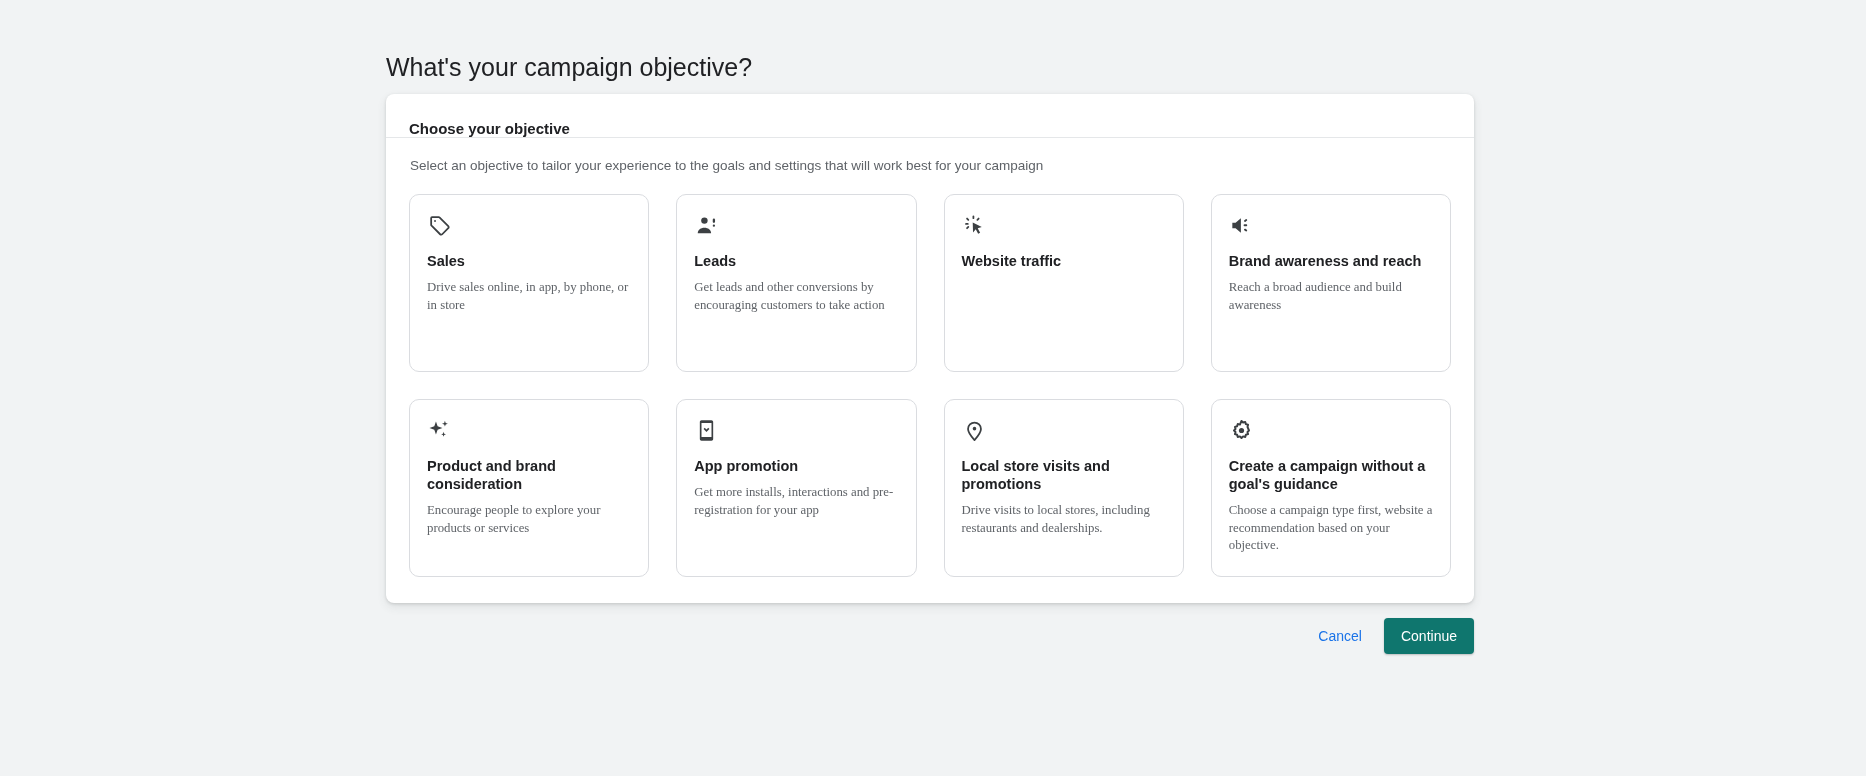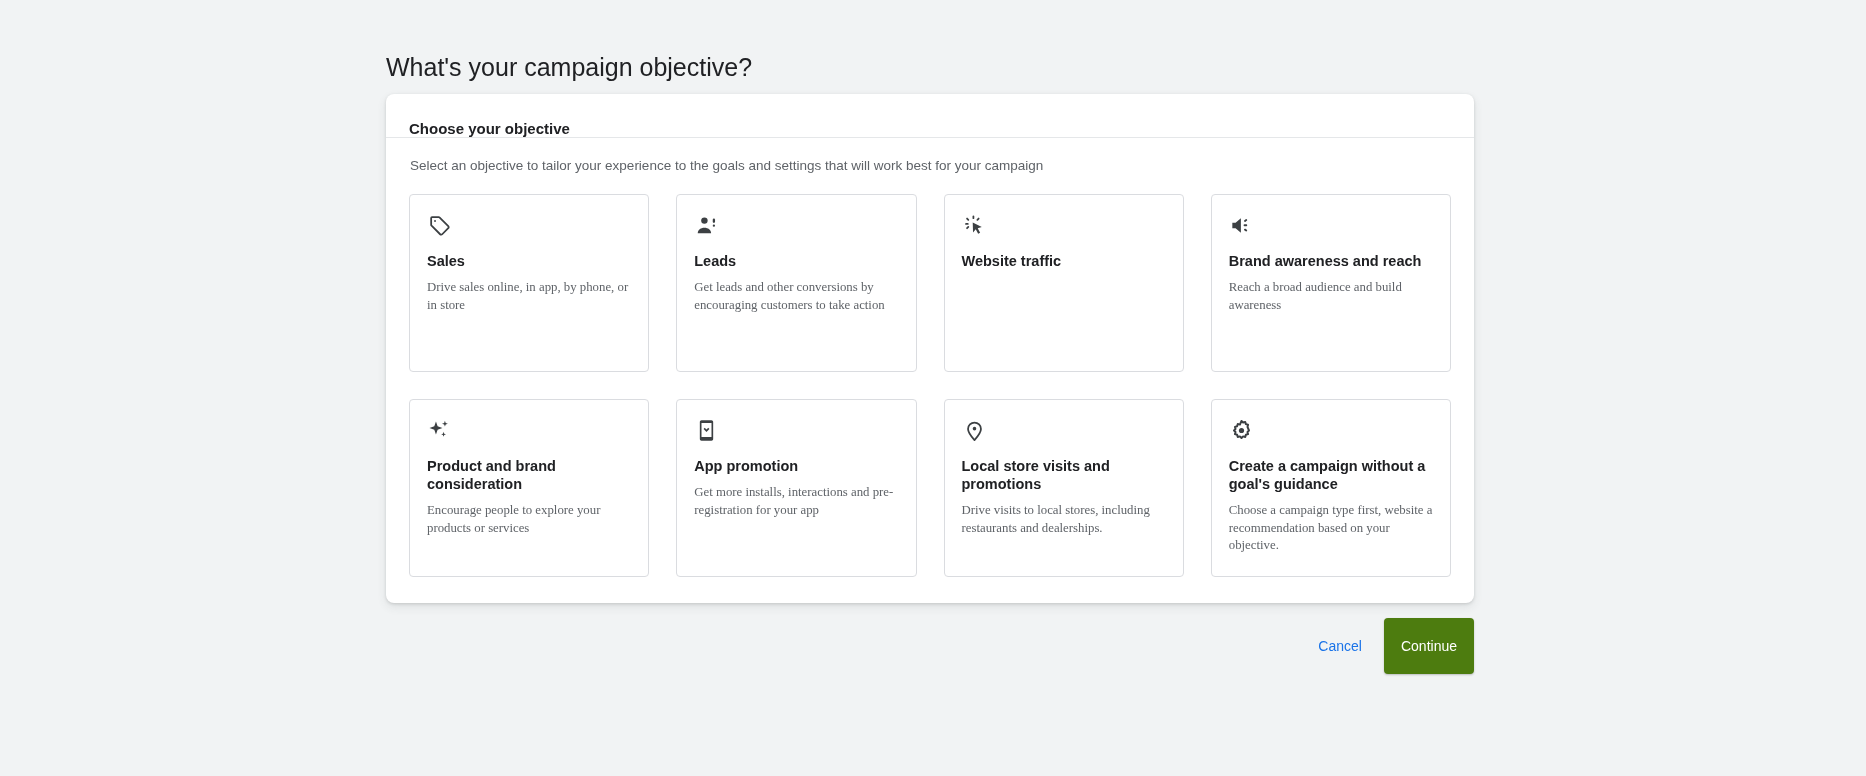--- a/index.html
+++ b/index.html
@@ -55,21 +55,21 @@
     color: #5f6368;
     margin: 0 0 21px 1px;
   }
   .grid {
     display: grid;
     grid-template-columns: repeat(4, 1fr);
     gap: 27px;
   }
   .card {
     border: 1px solid #dadce0;
-    border-radius: 4px;
+    border-radius: 10px;
     background: #fff;
     min-height: 178px;
     padding: 18px 17px 16px 17px;
     cursor: pointer;
     transition: box-shadow .12s, background .12s;
   }
   .card-icon {
     height: 26px;
     margin-bottom: 13px;
     color: #3c4043;
@@ -104,27 +104,27 @@
     border: none;
     color: #1a73e8;
     font-family: inherit;
     font-size: 14px;
     font-weight: 500;
     padding: 9px 14px;
     border-radius: 4px;
     cursor: pointer;
   }
   .btn-primary {
-    background: #4d7c0f;
+    background: #0f766e;
     border: none;
     color: #ffffff;
     font-family: inherit;
     font-size: 14px;
     font-weight: 500;
-    padding: 20px 17px;
+    padding: 10px 17px;
     border-radius: 4px;
     cursor: pointer;
     box-shadow: 0 1px 2px rgba(60,64,67,0.30);
   }
 </style>
 </head>
 <body>
 
 <div class="page">
 

